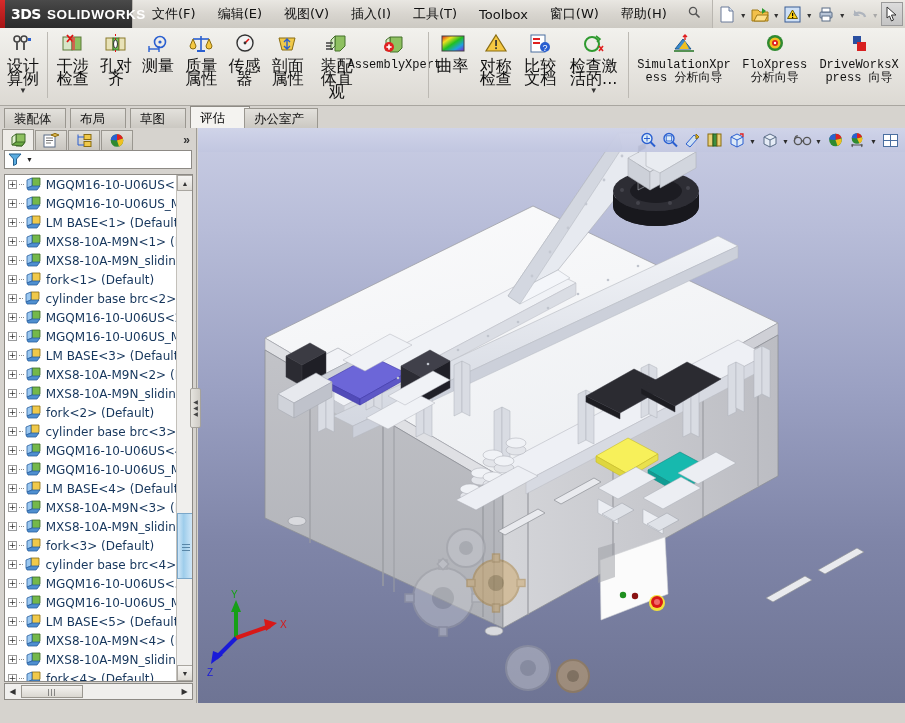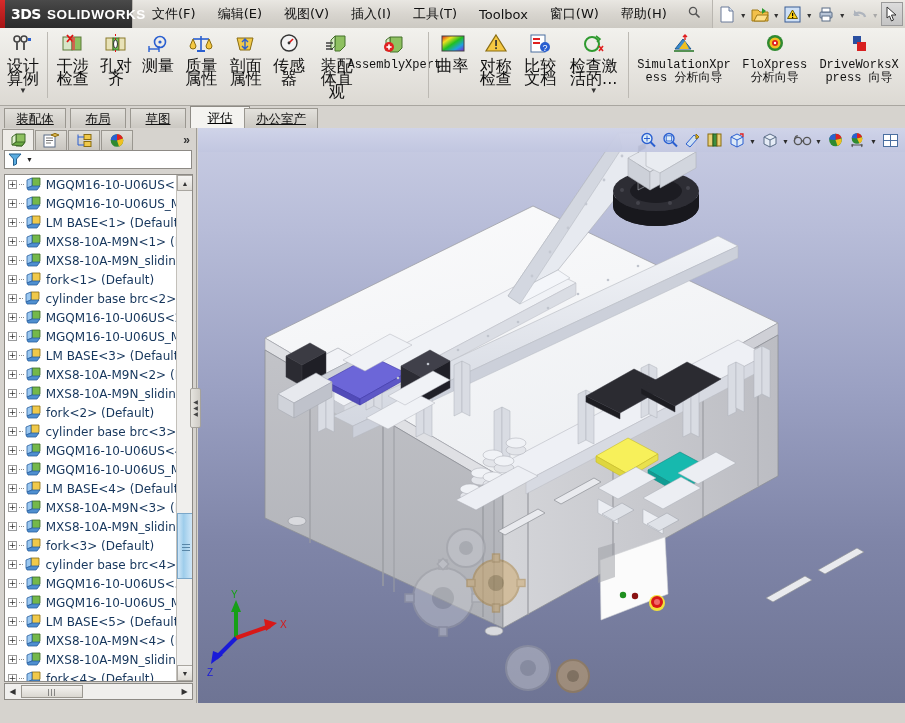--- a/index.html
+++ b/index.html
@@ -74,25 +74,24 @@
   .rib-drop { font-size:8px; color:#333; margin-top:1px; }
   .rib-sep { width:1px; height:66px; background:#bcb9b3; margin:4px 3px 0 3px; }
 
   
   .tabrow {
     position:absolute; left:0; top:106px; width:905px; height:22px;
     background:#d6d3ce;
   }
   .tab {
     position:absolute; top:2px; height:20px; line-height:19px;
-    padding:0 9px; font-size:12.5px; color:#111; text-align:center;
+    padding:0 9px; font-size:12.5px; color:#111; text-align:left;
     border:1px solid #9a9790; border-bottom:none;
     background: linear-gradient(to bottom,#e3e1dc,#cbc8c2);
     font-family:"DejaVu Sans","Liberation Sans",sans-serif;
-    text-decoration:underline;
   }
   .tab.active {
     background:#f4f3f0; border-color:#8e8b85; color:#000; top:0; height:22px; line-height:21px;
     font-weight:normal;
   }
 
   
   .leftpanel {
     position:absolute; left:0; top:128px; width:197px; height:575px;
     background:#d6d3ce; border-right:1px solid #9f9c96;
@@ -346,36 +345,36 @@
             <path d="M17 13a3 3 0 0 0 6 0l-3-7z" fill="#f5c842" stroke="#8a6c10"></path>
             <rect x="8" y="17" width="8" height="2" fill="#2a5fd0"></rect>
           </svg>
       </div>
       <div class="rib-lbl">质量属性</div>
     </div>
 
     <div class="rib-item">
       <div class="rib-ico">
         <svg width="24" height="22" viewBox="0 0 24 22">
-            <path d="M3 5h16l-3 12H6z" fill="#f0c94a" stroke="#8a6c10"></path>
-            <path d="M11 7v8M8 9l3-3 3 3M8 13l3 3 3-3" stroke="#2a5fd0" stroke-width="1.4" fill="none"></path>
-          </svg>
-      </div>
-      <div class="rib-lbl">剖面属性</div>
-    </div>
-
-    <div class="rib-item">
-      <div class="rib-ico">
-        <svg width="24" height="22" viewBox="0 0 24 22">
             <circle cx="12" cy="10" r="8" fill="#f2f2f2" stroke="#333" stroke-width="1.4"></circle>
             <path d="M12 10l4-4" stroke="#e01010" stroke-width="1.6"></path>
             <circle cx="12" cy="10" r="1.4" fill="#333"></circle>
           </svg>
       </div>
       <div class="rib-lbl">传感器</div>
+    </div>
+
+    <div class="rib-item">
+      <div class="rib-ico">
+        <svg width="24" height="22" viewBox="0 0 24 22">
+            <path d="M3 5h16l-3 12H6z" fill="#f0c94a" stroke="#8a6c10"></path>
+            <path d="M11 7v8M8 9l3-3 3 3M8 13l3 3 3-3" stroke="#2a5fd0" stroke-width="1.4" fill="none"></path>
+          </svg>
+      </div>
+      <div class="rib-lbl">剖面属性</div>
     </div>
 
     <div class="rib-item">
       <div class="rib-ico">
         <svg width="24" height="22" viewBox="0 0 24 22">
             <path d="M10 3h10v10l-5 5H10z" fill="#8ec060" stroke="#44702a"></path>
             <path d="M10 3l-4 4v10l4-4z" fill="#d6e8c4" stroke="#44702a"></path>
             <line x1="1" y1="10" x2="8" y2="10" stroke="#333" stroke-width="1.4"></line>
             <line x1="1" y1="13" x2="6" y2="13" stroke="#333" stroke-width="1.4"></line>
             <line x1="1" y1="16" x2="8" y2="16" stroke="#333" stroke-width="1.4"></line>

